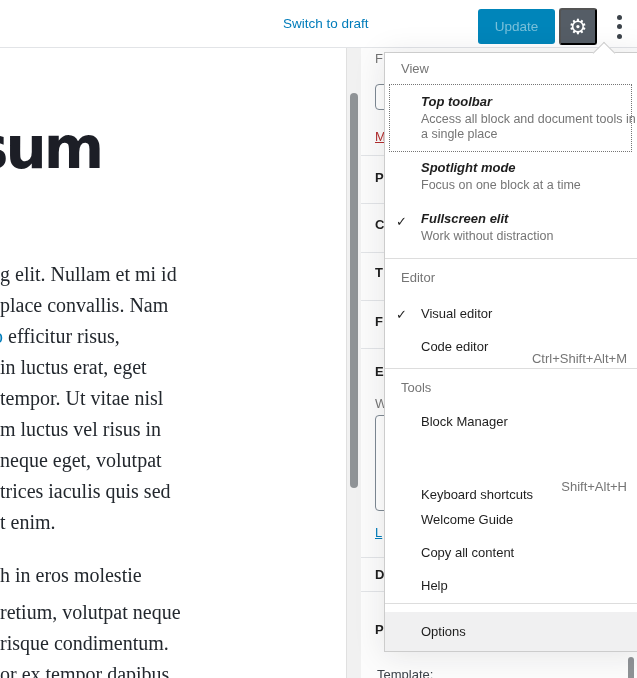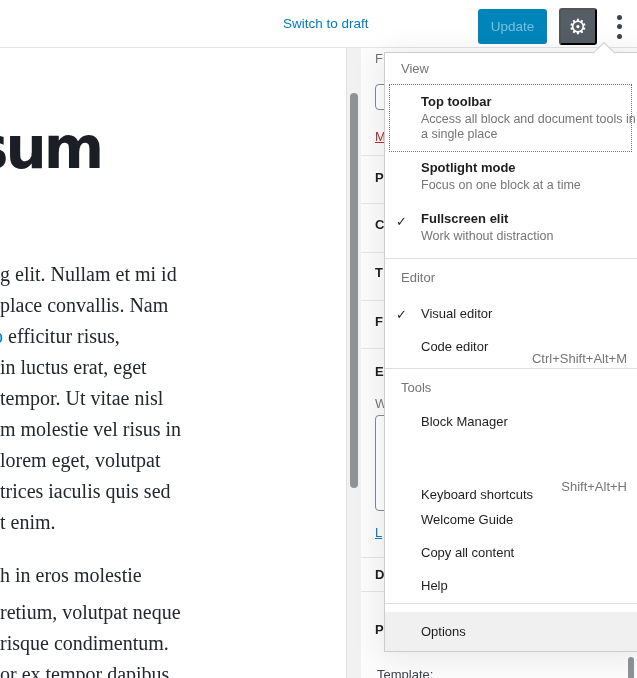--- a/index.html
+++ b/index.html
@@ -6,21 +6,21 @@
   .stage{position:relative;width:637px;height:678px;overflow:hidden;background:#fff;
          font-family:"Liberation Sans",sans-serif;color:#1e1e1e;}
 
   
   .topbar{position:absolute;left:0;top:0;width:637px;height:47px;background:#fff;
           border-bottom:1px solid #e2e4e7;z-index:5;}
   .switch-draft{position:absolute;left:283px;top:16px;font-size:13.5px;color:#007cba;cursor:pointer;}
   .btn-preview{position:absolute;left:398px;top:9px;width:73px;height:35px;box-sizing:border-box;
                border:1px solid #007cba;border-radius:3px;background:#f8fbfd;color:#007cba;
                font-size:13.5px;display:flex;align-items:center;justify-content:center;}
-  .btn-update{position:absolute;left:478px;top:9px;width:69px;height:35px;box-sizing:border-box;
+  .btn-update{position:absolute;left:478px;top:9px;width:77px;height:35px;box-sizing:border-box;
               border:none;border-radius:3px;background:#0085ba;color:#79c0da;
               font-size:13.5px;display:flex;align-items:center;justify-content:center;}
   .btn-gear{position:absolute;left:559px;top:8px;width:38px;height:37px;border-radius:3px;
             background:#555d66;color:#fff;display:flex;align-items:center;justify-content:center;
             font-size:21px;line-height:1;}
   .btn-ellipsis{position:absolute;left:609px;top:8px;width:21px;height:37px;display:flex;
                 flex-direction:column;align-items:center;justify-content:center;gap:4.5px;}
   .dot{width:5px;height:5px;border-radius:50%;background:#3c434a;}
 
   
@@ -53,21 +53,21 @@
                   background:#8f9396;border-radius:3px;}
 
   
   .menu{position:absolute;left:384px;top:52px;width:262px;height:600px;background:#fff;
         border:1px solid #ccc;box-sizing:border-box;z-index:10;
         box-shadow:0 3px 30px rgba(25,30,35,.1);font-size:13px;}
   .caret{position:absolute;left:211px;top:-8.5px;width:15px;height:15px;background:#fff;
          transform:rotate(45deg);border-left:1px solid #ccc;border-top:1px solid #ccc;}
   .msec{position:absolute;left:16px;color:#757575;font-size:13px;}
   .mi{position:absolute;left:36px;color:#1e1e1e;font-size:13px;white-space:nowrap;cursor:pointer;}
-  .mi-strong{font-weight:600;}
+  .mi-strong{font-weight:600;font-style:italic;}
   .mdesc{position:absolute;left:36px;width:220px;color:#757575;font-size:12.5px;line-height:15px;}
   .mcheck{position:absolute;left:11px;width:16px;color:#1e1e1e;font-size:13px;}
   .mshort{position:absolute;right:18px;color:#757575;font-size:13px;white-space:nowrap;}
   .mdivider{position:absolute;left:0;right:0;height:1px;background:#ddd;}
   .focus-rect{position:absolute;left:4px;top:31px;width:243px;height:68px;
               border:1.5px dotted #757575;box-sizing:border-box;pointer-events:none;}
   .options-row{position:absolute;left:0;top:559px;width:100%;height:39px;background:#f0f0f1;}
 </style>
 </head>
 <body>
@@ -90,22 +90,22 @@
   <main class="content">
     <h1 class="post-title" style="margin:0;">
       <span class="title-cut">s</span><span>um</span>
     </h1>
     <div class="bodytext">
       <div class="bodyline" style="top:216px">g elit. Nullam et mi id</div>
       <div class="bodyline" style="top:247px">place convallis. Nam</div>
       <div class="bodyline" style="top:278px"><span class="link-frag">o</span><span> efficitur risus,</span></div>
       <div class="bodyline" style="top:309px">in luctus erat, eget</div>
       <div class="bodyline" style="top:340px">tempor. Ut vitae nisl</div>
-      <div class="bodyline" style="top:371px">m molestie vel risus in</div>
-      <div class="bodyline" style="top:402px">lorem eget, volutpat</div>
+      <div class="bodyline" style="top:371px">m luctus vel risus in</div>
+      <div class="bodyline" style="top:402px">neque eget, volutpat</div>
       <div class="bodyline" style="top:433px">trices iaculis quis sed</div>
       <div class="bodyline" style="top:464px">t enim.</div>
     </div>
     <div class="bodytext">
       <div class="bodyline" style="top:517px">h in eros molestie</div>
       <div class="bodyline" style="top:554px">retium, volutpat neque</div>
       <div class="bodyline" style="top:585px">risque condimentum.</div>
       <div class="bodyline" style="top:616px">or ex tempor dapibus</div>
     </div>
   </main>

